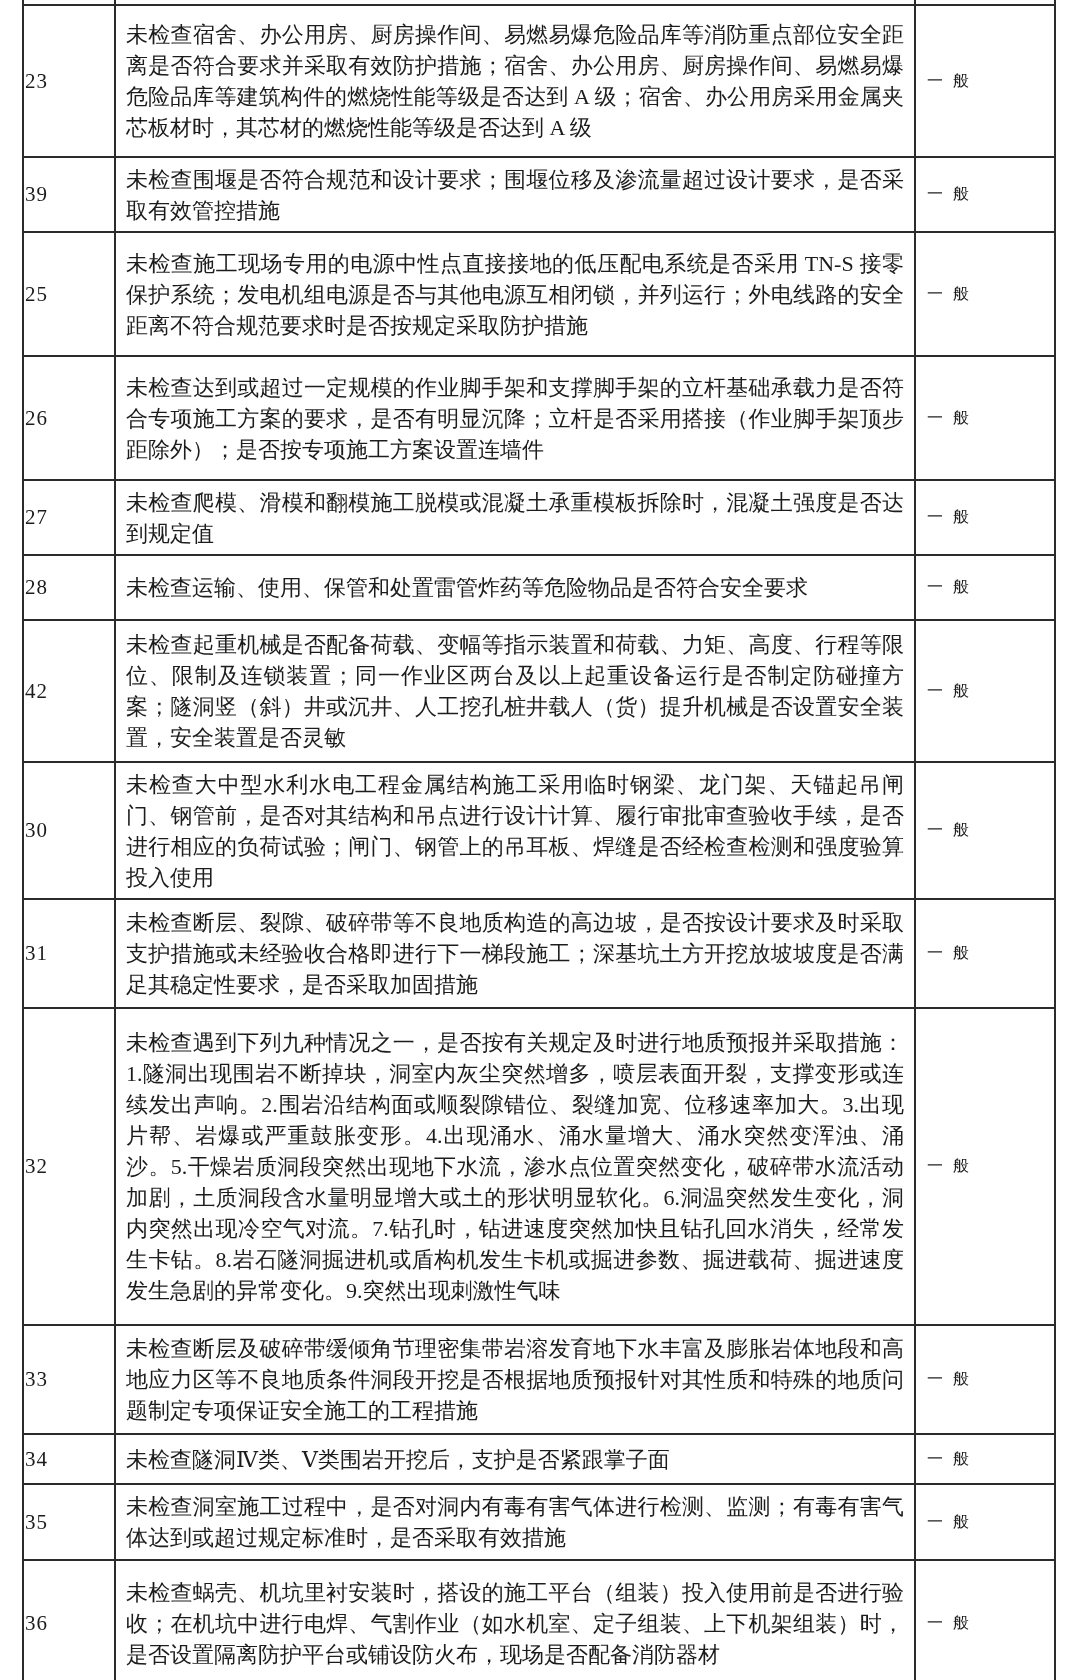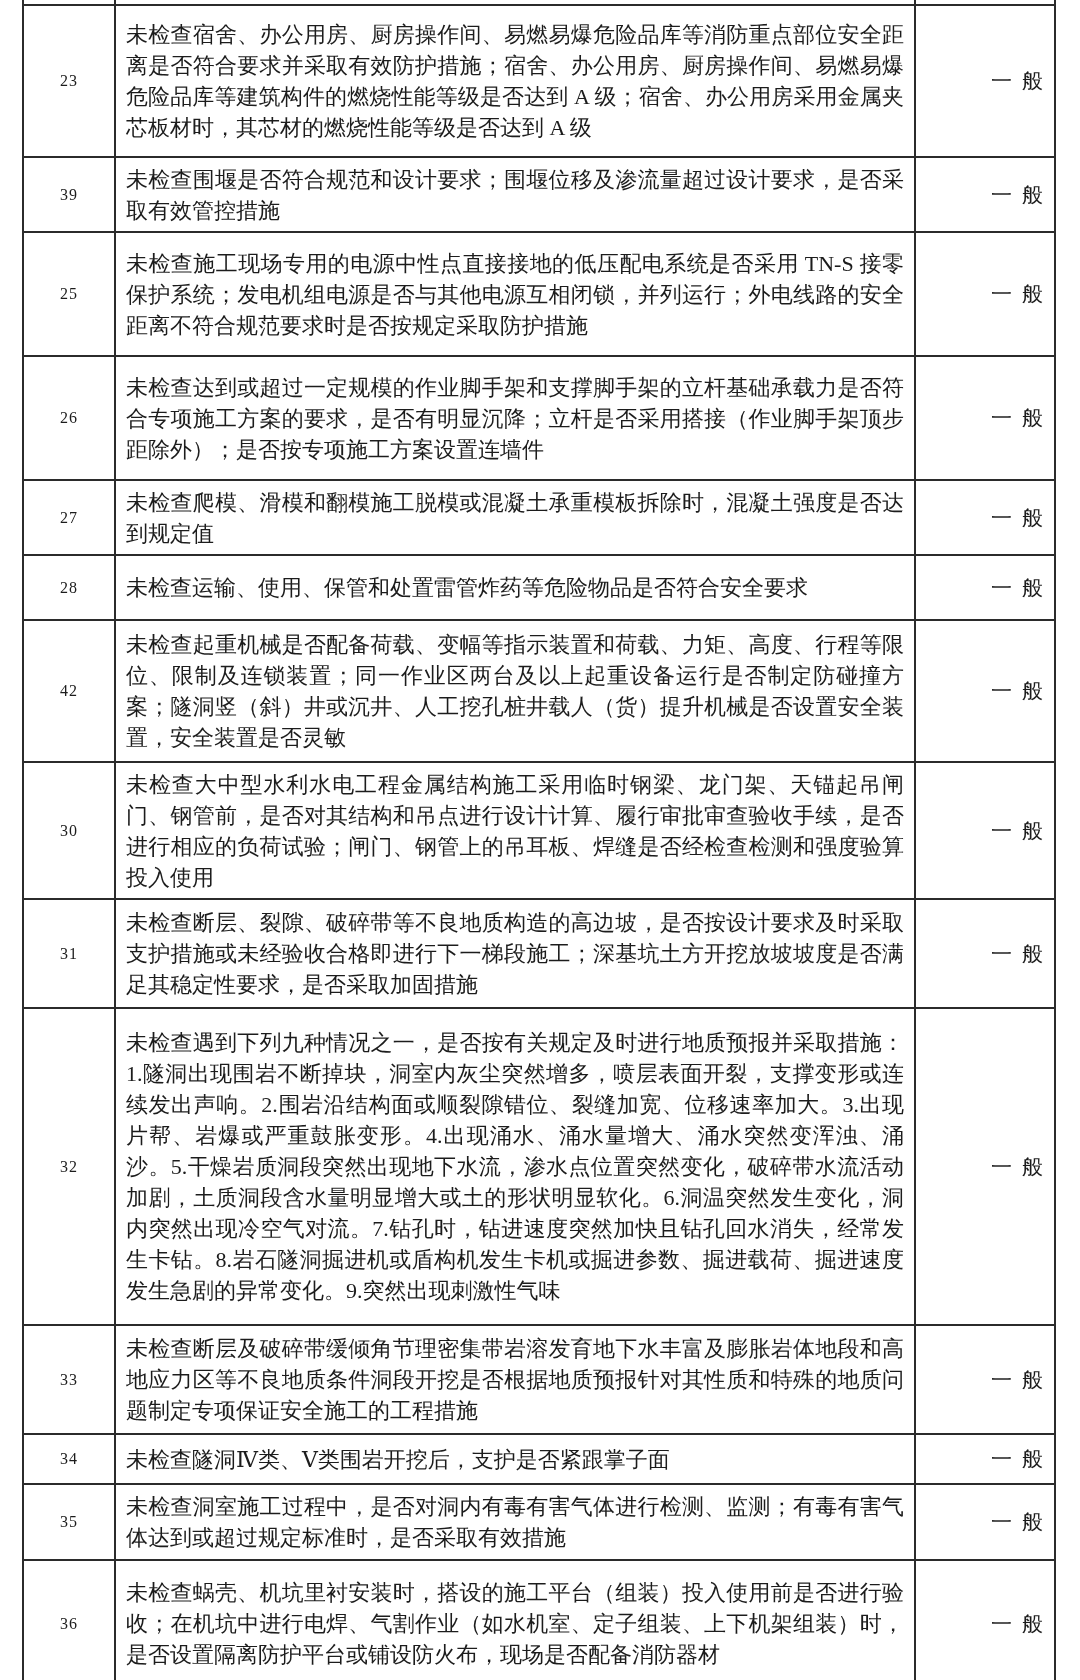--- a/index.html
+++ b/index.html
@@ -34,34 +34,33 @@
     vertical-align: middle;
     background: #ffffff;
   }
   
   tr.stub-row td {
     height: 4px;
     border-top: none;
     padding: 0;
   }
   td.c-no {
-    text-align: center;
-    font-size: 16px;
+    font-size: 21px;
     letter-spacing: 1px;
   }
   td.c-desc {
     padding: 5px 10px 5px 10px;
     font-size: 22px;
     line-height: 31px;
     text-align: justify;
     text-align-last: left;
   }
   td.c-level {
-    text-align: right;
-    font-size: 21px;
+    text-align: left;
+    font-size: 16px;
     letter-spacing: 10px;
     text-indent: 10px; 
   }
   
   tbody.rows tr:nth-child(1)  td { height: 140px; }
   tbody.rows tr:nth-child(2)  td { height: 63px;  }
   tbody.rows tr:nth-child(3)  td { height: 112px; }
   tbody.rows tr:nth-child(4)  td { height: 112px; }
   tbody.rows tr:nth-child(5)  td { height: 63px;  }
   tbody.rows tr:nth-child(6)  td { height: 53px;  }

